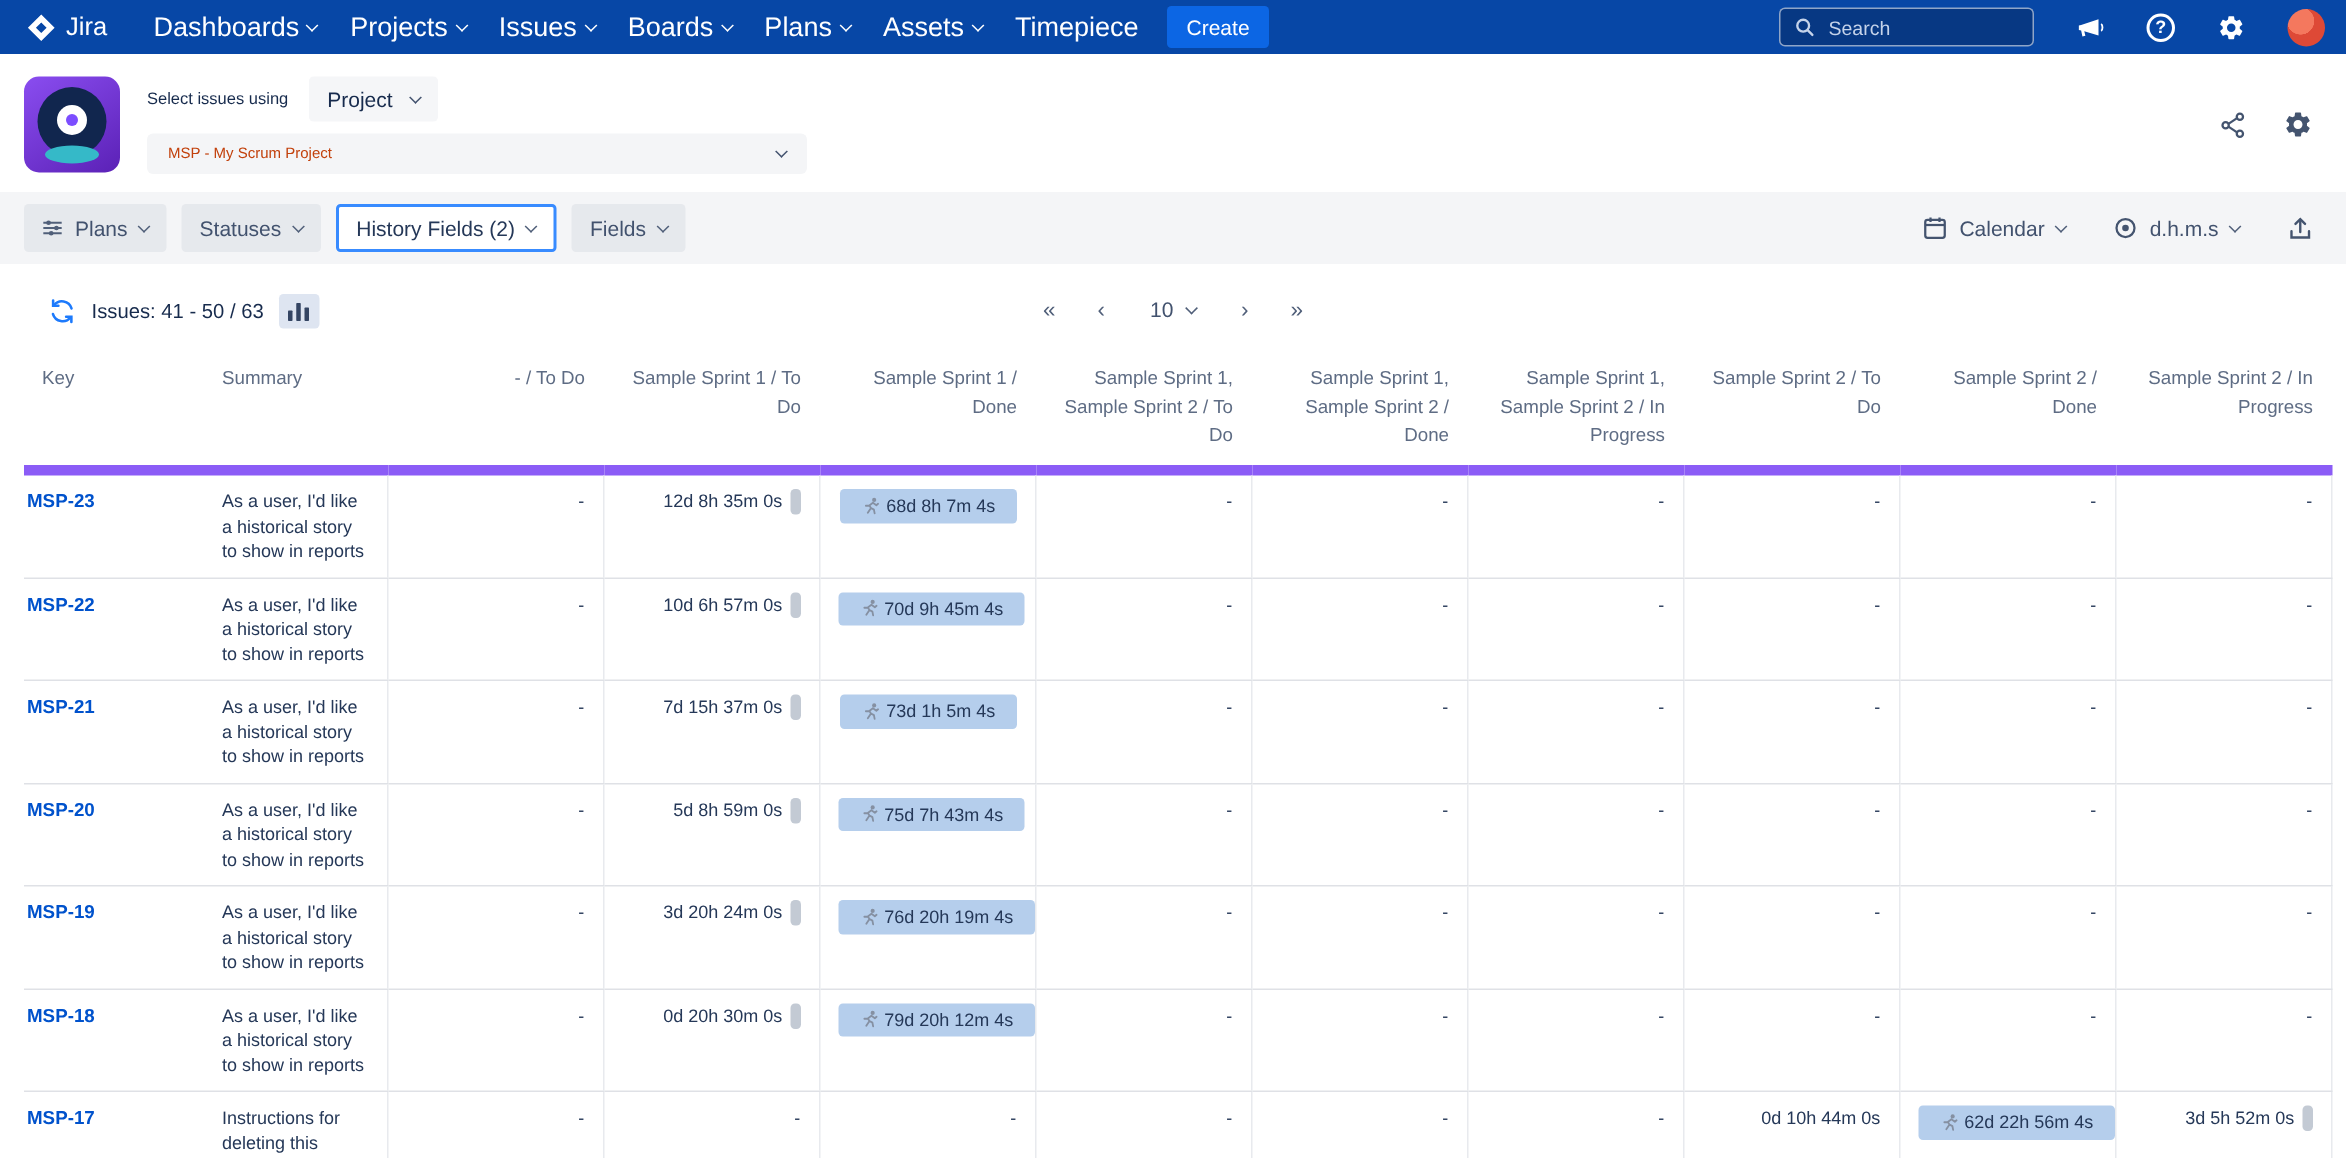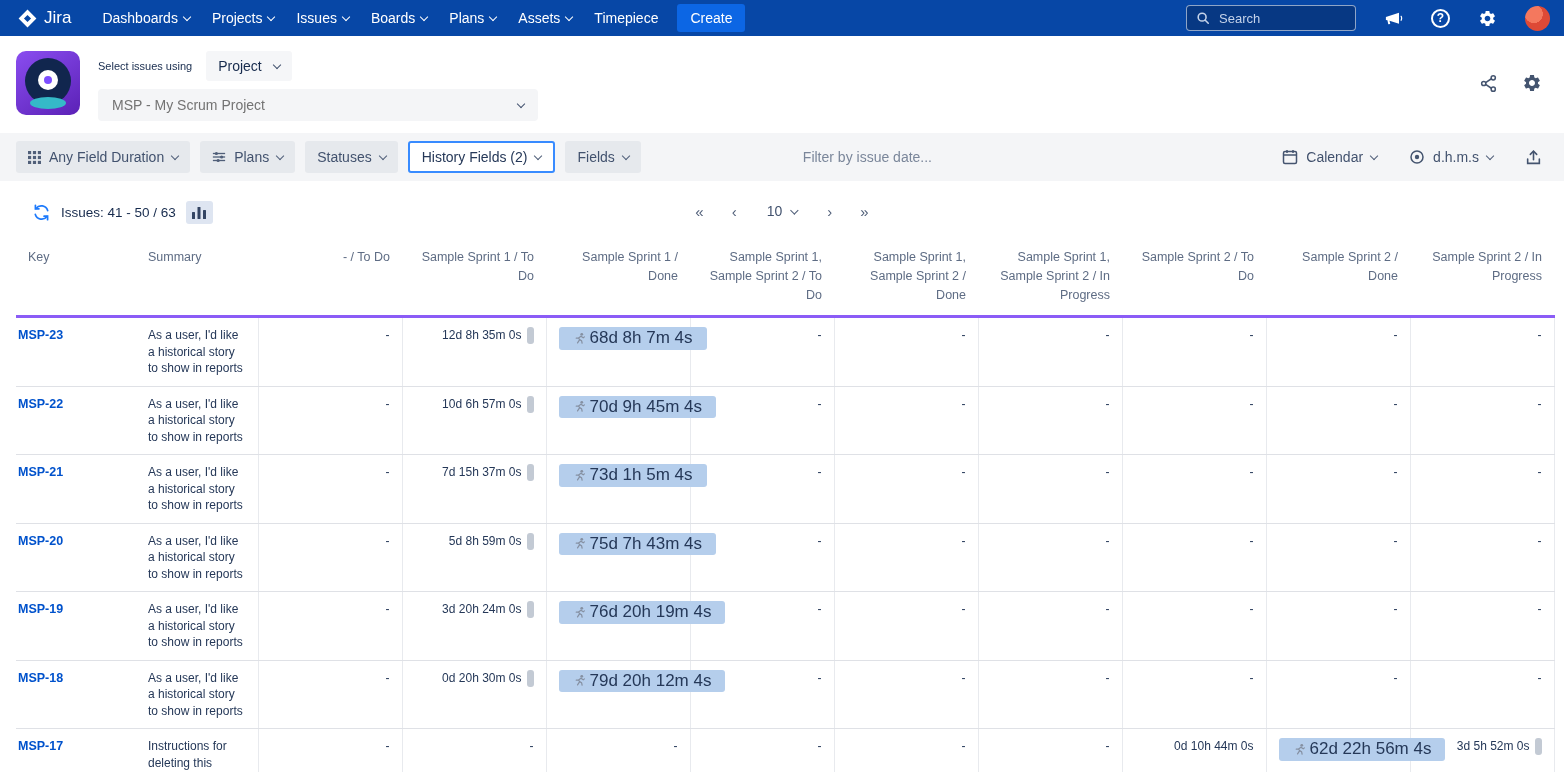--- a/index.html
+++ b/index.html
@@ -8,42 +8,42 @@
     width:1564px; height:772px; overflow:hidden;
     background:#fff; font-family:"Liberation Sans", sans-serif;
     color:#172B4D;
   }
   .chev{display:inline-block;width:6px;height:6px;border-right:1.8px solid currentColor;border-bottom:1.8px solid currentColor;transform:rotate(45deg);margin-top:-3px;flex:none;}
 
   
   .topnav{height:36px;background:#0747A6;display:flex;align-items:center;padding:0 14px;color:#fff;}
   .brand{display:flex;align-items:center;gap:7px;font-size:17px;font-weight:500;margin:0 20px 0 4px;cursor:pointer;}
   .nav-menus{display:flex;align-items:center;height:100%;}
-  .nav-item{display:flex;align-items:center;gap:6px;padding:0 11px;font-size:14px;height:100%;cursor:pointer;white-space:nowrap;}
+  .nav-item{display:flex;align-items:center;gap:6px;padding:0 11px;font-size:18px;height:100%;cursor:pointer;white-space:nowrap;}
   .create-btn{background:#0C66E4;color:#fff;border:none;border-radius:3px;font-family:inherit;font-size:14px;padding:6px 13px;margin-left:8px;cursor:pointer;}
   .nav-right{margin-left:auto;display:flex;align-items:center;gap:28px;}
   .search-box{display:flex;align-items:center;gap:7px;width:170px;height:26px;border:1px solid rgba(255,255,255,.55);border-radius:4px;background:rgba(9,30,66,.35);padding:0 9px;}
   .search-box input{flex:1;min-width:0;background:transparent;border:none;outline:none;color:#fff;font-family:inherit;font-size:13px;}
   .search-box input::placeholder{color:#C5D3EA;}
   .nav-icon{display:flex;align-items:center;justify-content:center;cursor:pointer;}
   .help-badge{width:19px;height:19px;border:2px solid #fff;border-radius:50%;font-size:12px;font-weight:700;color:#fff;}
   .avatar{width:25px;height:25px;border-radius:50%;background:radial-gradient(circle at 35% 32%,#F4785E 0 38%,#DE4936 39% 100%);cursor:pointer;}
 
   
   .app-header{display:flex;align-items:flex-start;padding:15px 22px 12px 16px;background:#fff;}
   .app-icon{width:64px;height:64px;border-radius:10px;background:linear-gradient(145deg,#8A4DF0 0%,#5B21B6 100%);position:relative;flex:none;overflow:hidden;}
   .mascot-body{position:absolute;left:9px;top:7px;width:46px;height:46px;border-radius:50%;background:#11264E;}
   .mascot-base{position:absolute;left:14px;bottom:6px;width:36px;height:12px;border-radius:50%;background:#35B9C8;}
   .mascot-eye{position:absolute;left:22px;top:19px;width:20px;height:20px;border-radius:50%;background:#fff;}
   .mascot-pupil{position:absolute;left:28px;top:25px;width:8px;height:8px;border-radius:50%;background:#7C4DFF;}
   .selectors{margin-left:18px;display:flex;flex-direction:column;gap:8px;}
   .sel-row{display:flex;align-items:center;gap:14px;}
   .sel-label{font-size:11px;color:#172B4D;}
   .mode-dd{display:inline-flex;align-items:center;gap:12px;background:rgba(9,30,66,.04);border:none;border-radius:3px;font-family:inherit;font-size:14px;color:#172B4D;padding:7px 12px;cursor:pointer;}
-  .project-dd{display:inline-flex;align-items:center;justify-content:space-between;width:440px;background:#F4F5F7;border:none;border-radius:4px;font-family:inherit;font-size:14px;color:#737373;padding:8px 14px;cursor:pointer;}
+  .project-dd{display:inline-flex;align-items:center;justify-content:space-between;width:440px;background:#F4F5F7;border:none;border-radius:4px;font-family:inherit;font-size:10px;color:#c2410c;padding:8px 14px;cursor:pointer;}
   .header-actions{margin-left:auto;display:flex;align-items:center;gap:24px;padding-top:22px;}
   .header-actions .nav-icon{color:#44546F;}
 
   
   .toolbar{background:#F4F5F7;display:flex;align-items:center;padding:8px 16px;gap:10px;height:48px;}
   .tb-btn{display:inline-flex;align-items:center;gap:8px;background:rgba(9,30,66,.055);border:none;border-radius:3px;height:32px;padding:0 12px;font-family:inherit;font-size:14px;color:#42526E;cursor:pointer;white-space:nowrap;}
   .tb-btn .chev{border-color:#505F79;}
   .tb-btn.highlight{background:#fff;border:2px solid #388BFF;color:#253858;}
   .filter-input{margin-left:150px;width:270px;background:transparent;border:none;outline:none;font-family:inherit;font-size:14px;color:#42526E;}
   .filter-input::placeholder{color:#7A869A;}
@@ -57,31 +57,31 @@
   .issues-count{font-size:13.5px;color:#172B4D;}
   .chart-btn{margin-left:10px;width:27px;height:23px;background:#DEE5F1;border:none;border-radius:3px;display:flex;align-items:center;justify-content:center;cursor:pointer;}
   .pagination{position:absolute;left:50%;top:50%;transform:translate(-50%,-36%);display:flex;align-items:center;gap:20px;color:#505F79;font-size:14px;}
   .pg-btn{background:none;border:none;font-family:inherit;font-size:15px;color:#505F79;cursor:pointer;padding:2px 4px;}
   .pg-size{display:inline-flex;align-items:center;gap:9px;background:none;border:none;font-family:inherit;font-size:14px;color:#42526E;cursor:pointer;}
   .pg-size .chev{border-color:#505F79;}
 
   
   .table-wrap{padding:6px 8px 0 16px;}
   table{border-collapse:collapse;table-layout:fixed;width:1538px;}
-  th{font-size:12.5px;font-weight:400;color:#5E6C84;vertical-align:top;padding:6px 12px 10px;line-height:19px;border-bottom:3px solid #8b5cf6;}
+  th{font-size:12.5px;font-weight:400;color:#5E6C84;vertical-align:top;padding:6px 12px 10px;line-height:19px;border-bottom:7px solid #8b5cf6;}
   th.col-left{text-align:left;}
   th.col-right{text-align:right;}
   td{vertical-align:top;padding:9px 12px;border-bottom:1px solid #DFE1E6;font-size:12px;line-height:16.5px;}
   td.cell-key{padding-left:2px;}
   td.cell-val{text-align:right;border-left:1px solid #E8EAEE;color:#253858;white-space:nowrap;}
   td.cell-val:last-child{border-right:1px solid #E8EAEE;}
   tbody tr{height:66px;}
   .key-link{color:#0052CC;font-weight:700;font-size:12.5px;text-decoration:none;}
   .cell-summary{color:#253858;}
-  .badge{display:inline-flex;align-items:center;gap:4px;background:#B5CEEC;border-radius:3px;padding:3px 14px;font-size:17px;color:#253858;white-space:nowrap;}
+  .badge{display:inline-flex;align-items:center;gap:4px;background:#B5CEEC;border-radius:3px;padding:3px 14px;font-size:12px;color:#253858;white-space:nowrap;}
   .thumb{display:inline-block;width:7px;height:17px;border-radius:3px;background:#C3CAD4;margin-left:5px;vertical-align:middle;cursor:pointer;}
 </style>
 </head>
 <body>
 
 <div class="page">
 
   <header class="topnav">
     <div class="brand">
       <svg width="19" height="19" viewBox="0 0 32 32">
@@ -175,35 +175,20 @@
       </span>
       <span class="nav-icon">
         <svg width="20" height="20" viewBox="0 0 24 24" fill="#44546F">
           <path d="M19.14 12.94c.04-.31.06-.62.06-.94s-.02-.63-.06-.94l2.03-1.58c.18-.14.23-.41.12-.61l-1.92-3.32c-.12-.22-.37-.29-.59-.22l-2.39.96c-.5-.38-1.03-.7-1.62-.94l-.36-2.54c-.04-.24-.24-.41-.48-.41h-3.84c-.24 0-.43.17-.47.41l-.36 2.54c-.59.24-1.13.57-1.62.94l-2.39-.96c-.22-.08-.47 0-.59.22L2.74 8.87c-.12.21-.07.47.12.61l2.03 1.58c-.04.31-.07.63-.07.94s.02.63.06.94l-2.03 1.58c-.18.14-.23.41-.12.61l1.92 3.32c.12.22.37.29.59.22l2.39-.96c.5.38 1.03.7 1.62.94l.36 2.54c.05.24.24.41.48.41h3.84c.24 0 .44-.17.47-.41l.36-2.54c.59-.24 1.13-.56 1.62-.94l2.39.96c.22.08.47 0 .59-.22l1.92-3.32c.12-.22.07-.47-.12-.61l-2.01-1.58zM12 15.6c-1.98 0-3.6-1.62-3.6-3.6s1.62-3.6 3.6-3.6 3.6 1.62 3.6 3.6-1.62 3.6-3.6 3.6z"></path>
         </svg>
       </span>
     </div>
   </section>
 
   <section class="toolbar">
-    <button class="tb-btn">
-      <svg width="13" height="13" viewBox="0 0 14 14" fill="#505F79">
-        <rect x="0" y="0" width="3.4" height="3.4"></rect>
-          <rect x="5.3" y="0" width="3.4" height="3.4"></rect>
-          <rect x="10.6" y="0" width="3.4" height="3.4"></rect>
-        <rect x="0" y="5.3" width="3.4" height="3.4"></rect>
-          <rect x="5.3" y="5.3" width="3.4" height="3.4"></rect>
-          <rect x="10.6" y="5.3" width="3.4" height="3.4"></rect>
-        <rect x="0" y="10.6" width="3.4" height="3.4"></rect>
-          <rect x="5.3" y="10.6" width="3.4" height="3.4"></rect>
-          <rect x="10.6" y="10.6" width="3.4" height="3.4"></rect>
-      </svg>
-      <span>Any Field Duration</span>
-      <span class="chev"></span>
-    </button>
     <button class="tb-btn">
       <svg width="14" height="14" viewBox="0 0 16 16">
         <g stroke="#505F79" stroke-width="1.5">
             <line x1="1" y1="4" x2="15" y2="4"></line>
             <line x1="1" y1="8" x2="15" y2="8"></line>
             <line x1="1" y1="12" x2="15" y2="12"></line>
           </g>
         <circle cx="5" cy="4" r="1.8" fill="#505F79"></circle>
           <circle cx="11" cy="8" r="1.8" fill="#505F79"></circle>
           <circle cx="7" cy="12" r="1.8" fill="#505F79"></circle>
@@ -216,21 +201,20 @@
       <span class="chev"></span>
     </button>
     <button class="tb-btn highlight">
       <span>History Fields (2)</span>
       <span class="chev"></span>
     </button>
     <button class="tb-btn">
       <span>Fields</span>
       <span class="chev"></span>
     </button>
-    <input class="filter-input" placeholder="Filter by issue date..." style="">
     <div class="tb-right">
       <button class="tb-flat">
         <svg width="16" height="16" viewBox="0 0 16 16" fill="none" stroke="#44546F" stroke-width="1.5">
           <rect x="1.5" y="2.5" width="13" height="12" rx="1.5"></rect>
             <line x1="1.5" y1="6" x2="14.5" y2="6"></line>
           <line x1="5" y1="1" x2="5" y2="4"></line>
             <line x1="11" y1="1" x2="11" y2="4"></line>
         </svg>
         <span>Calendar</span>
         <span class="chev"></span>

